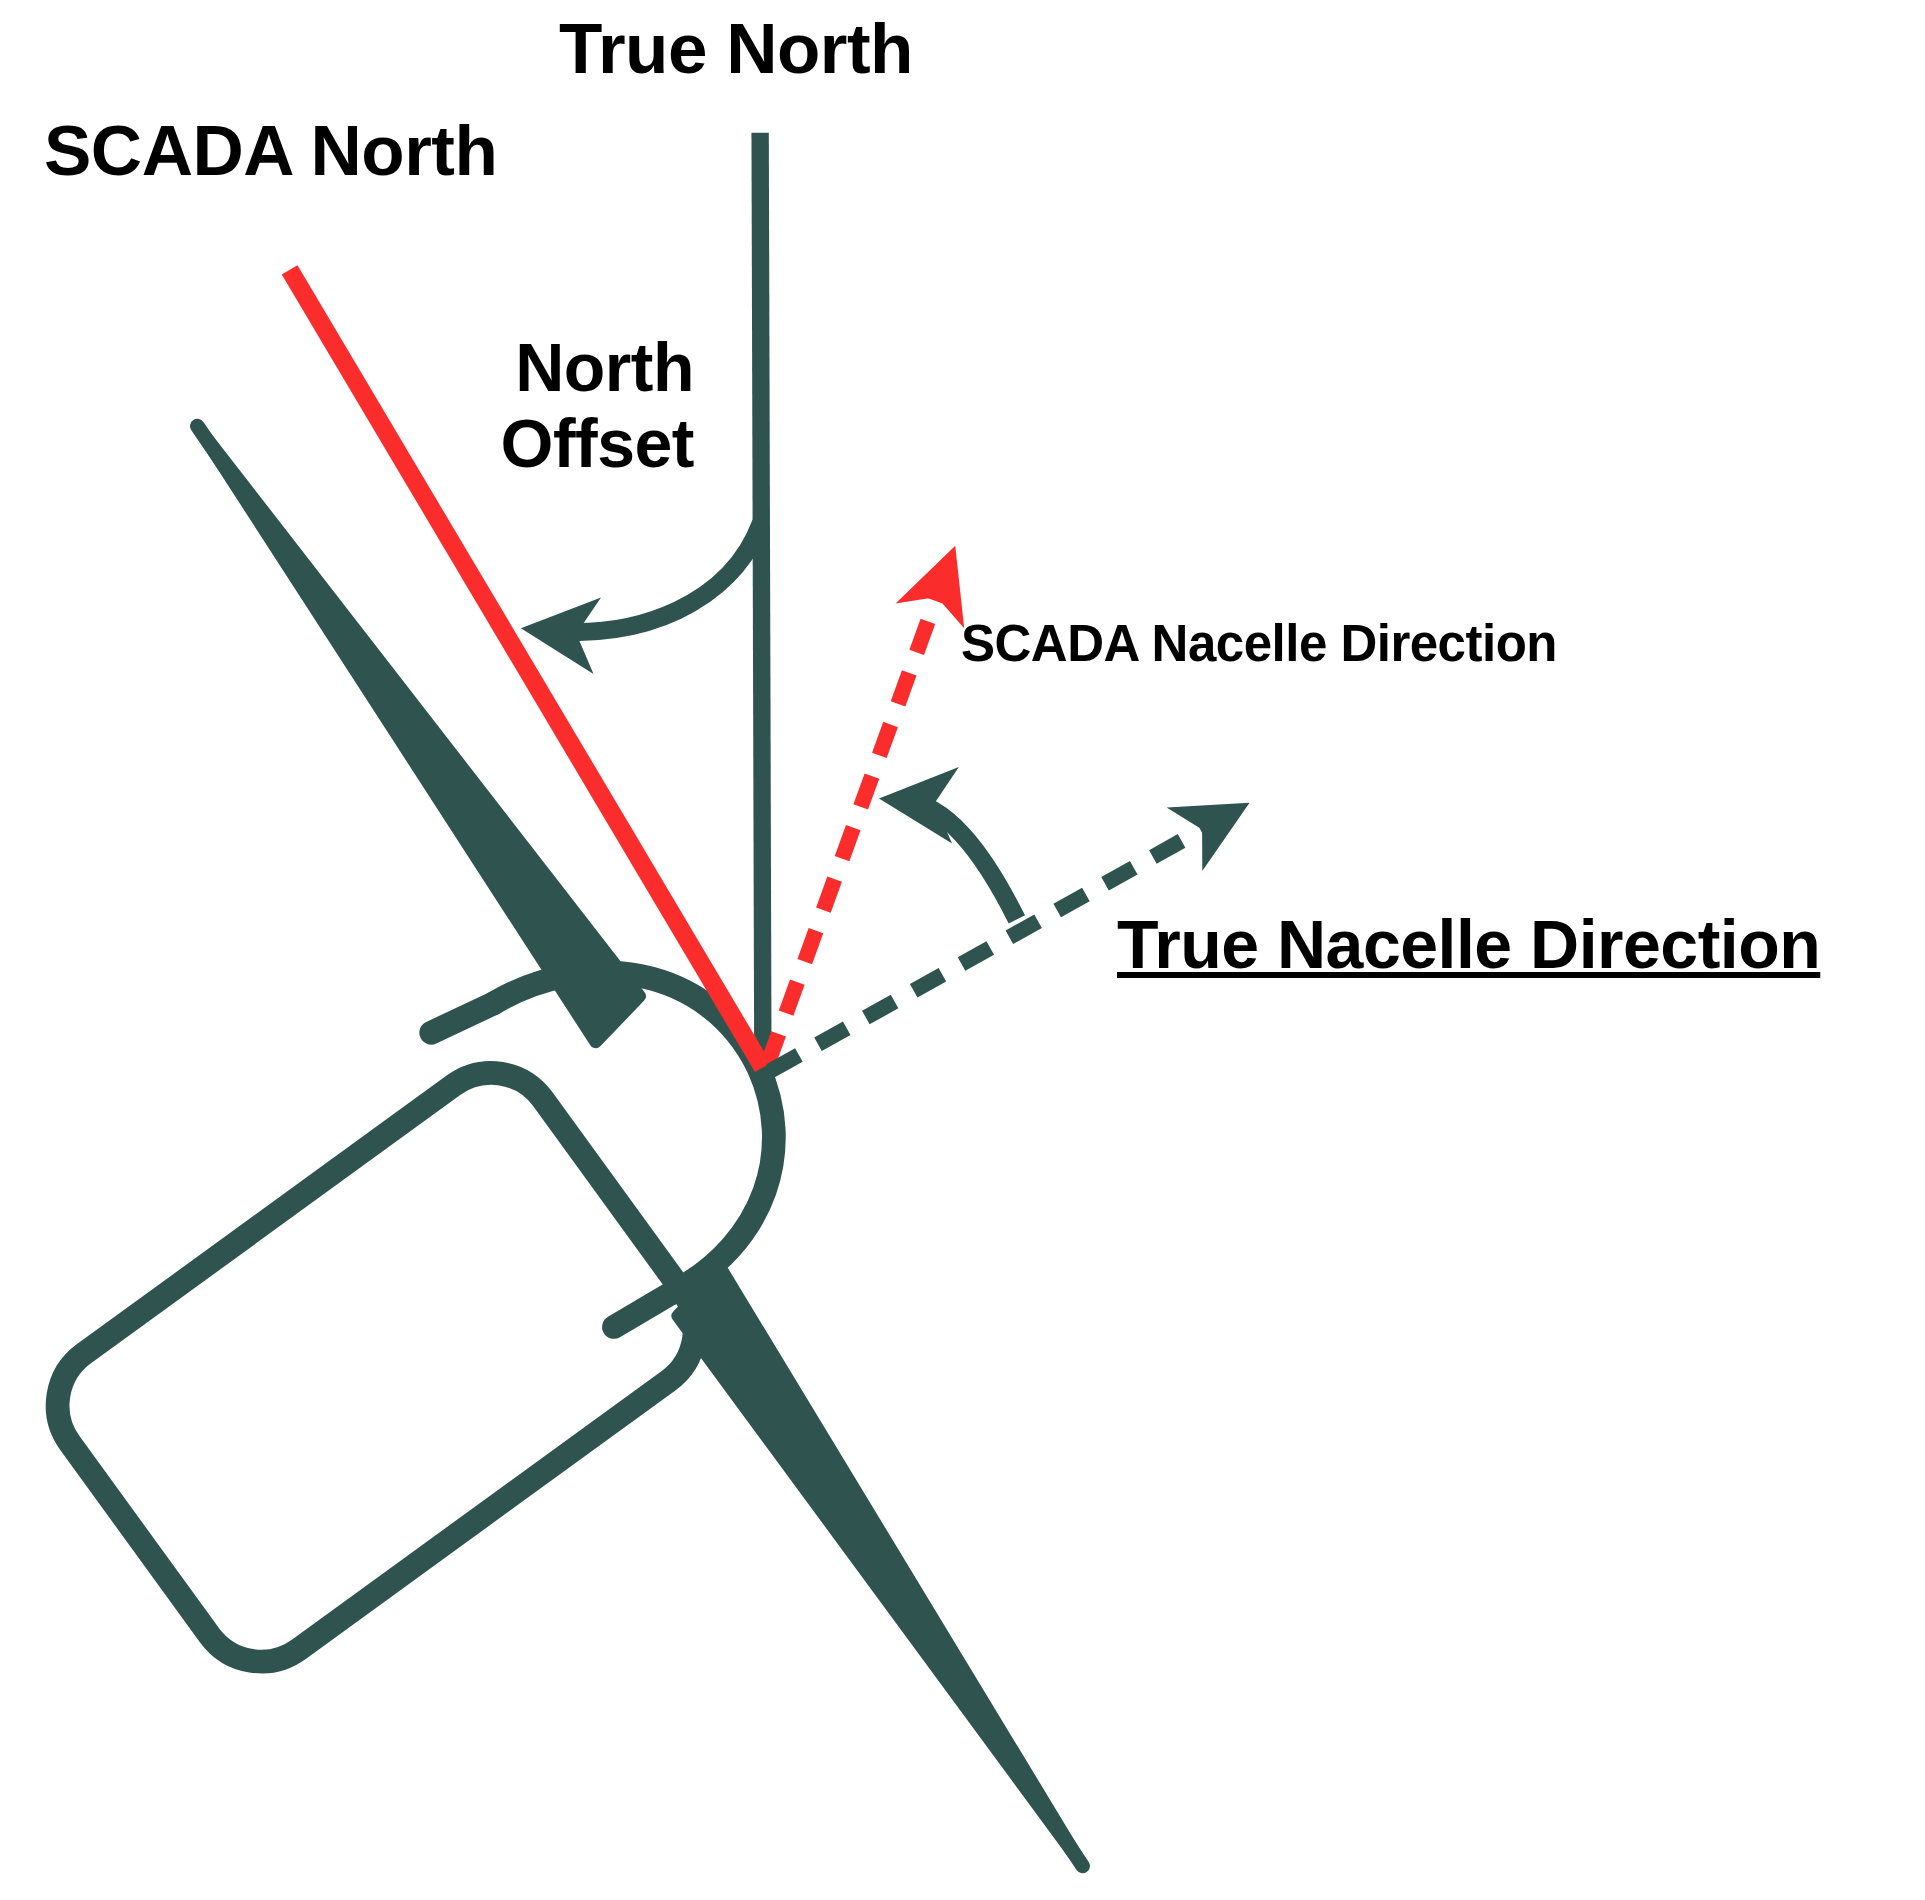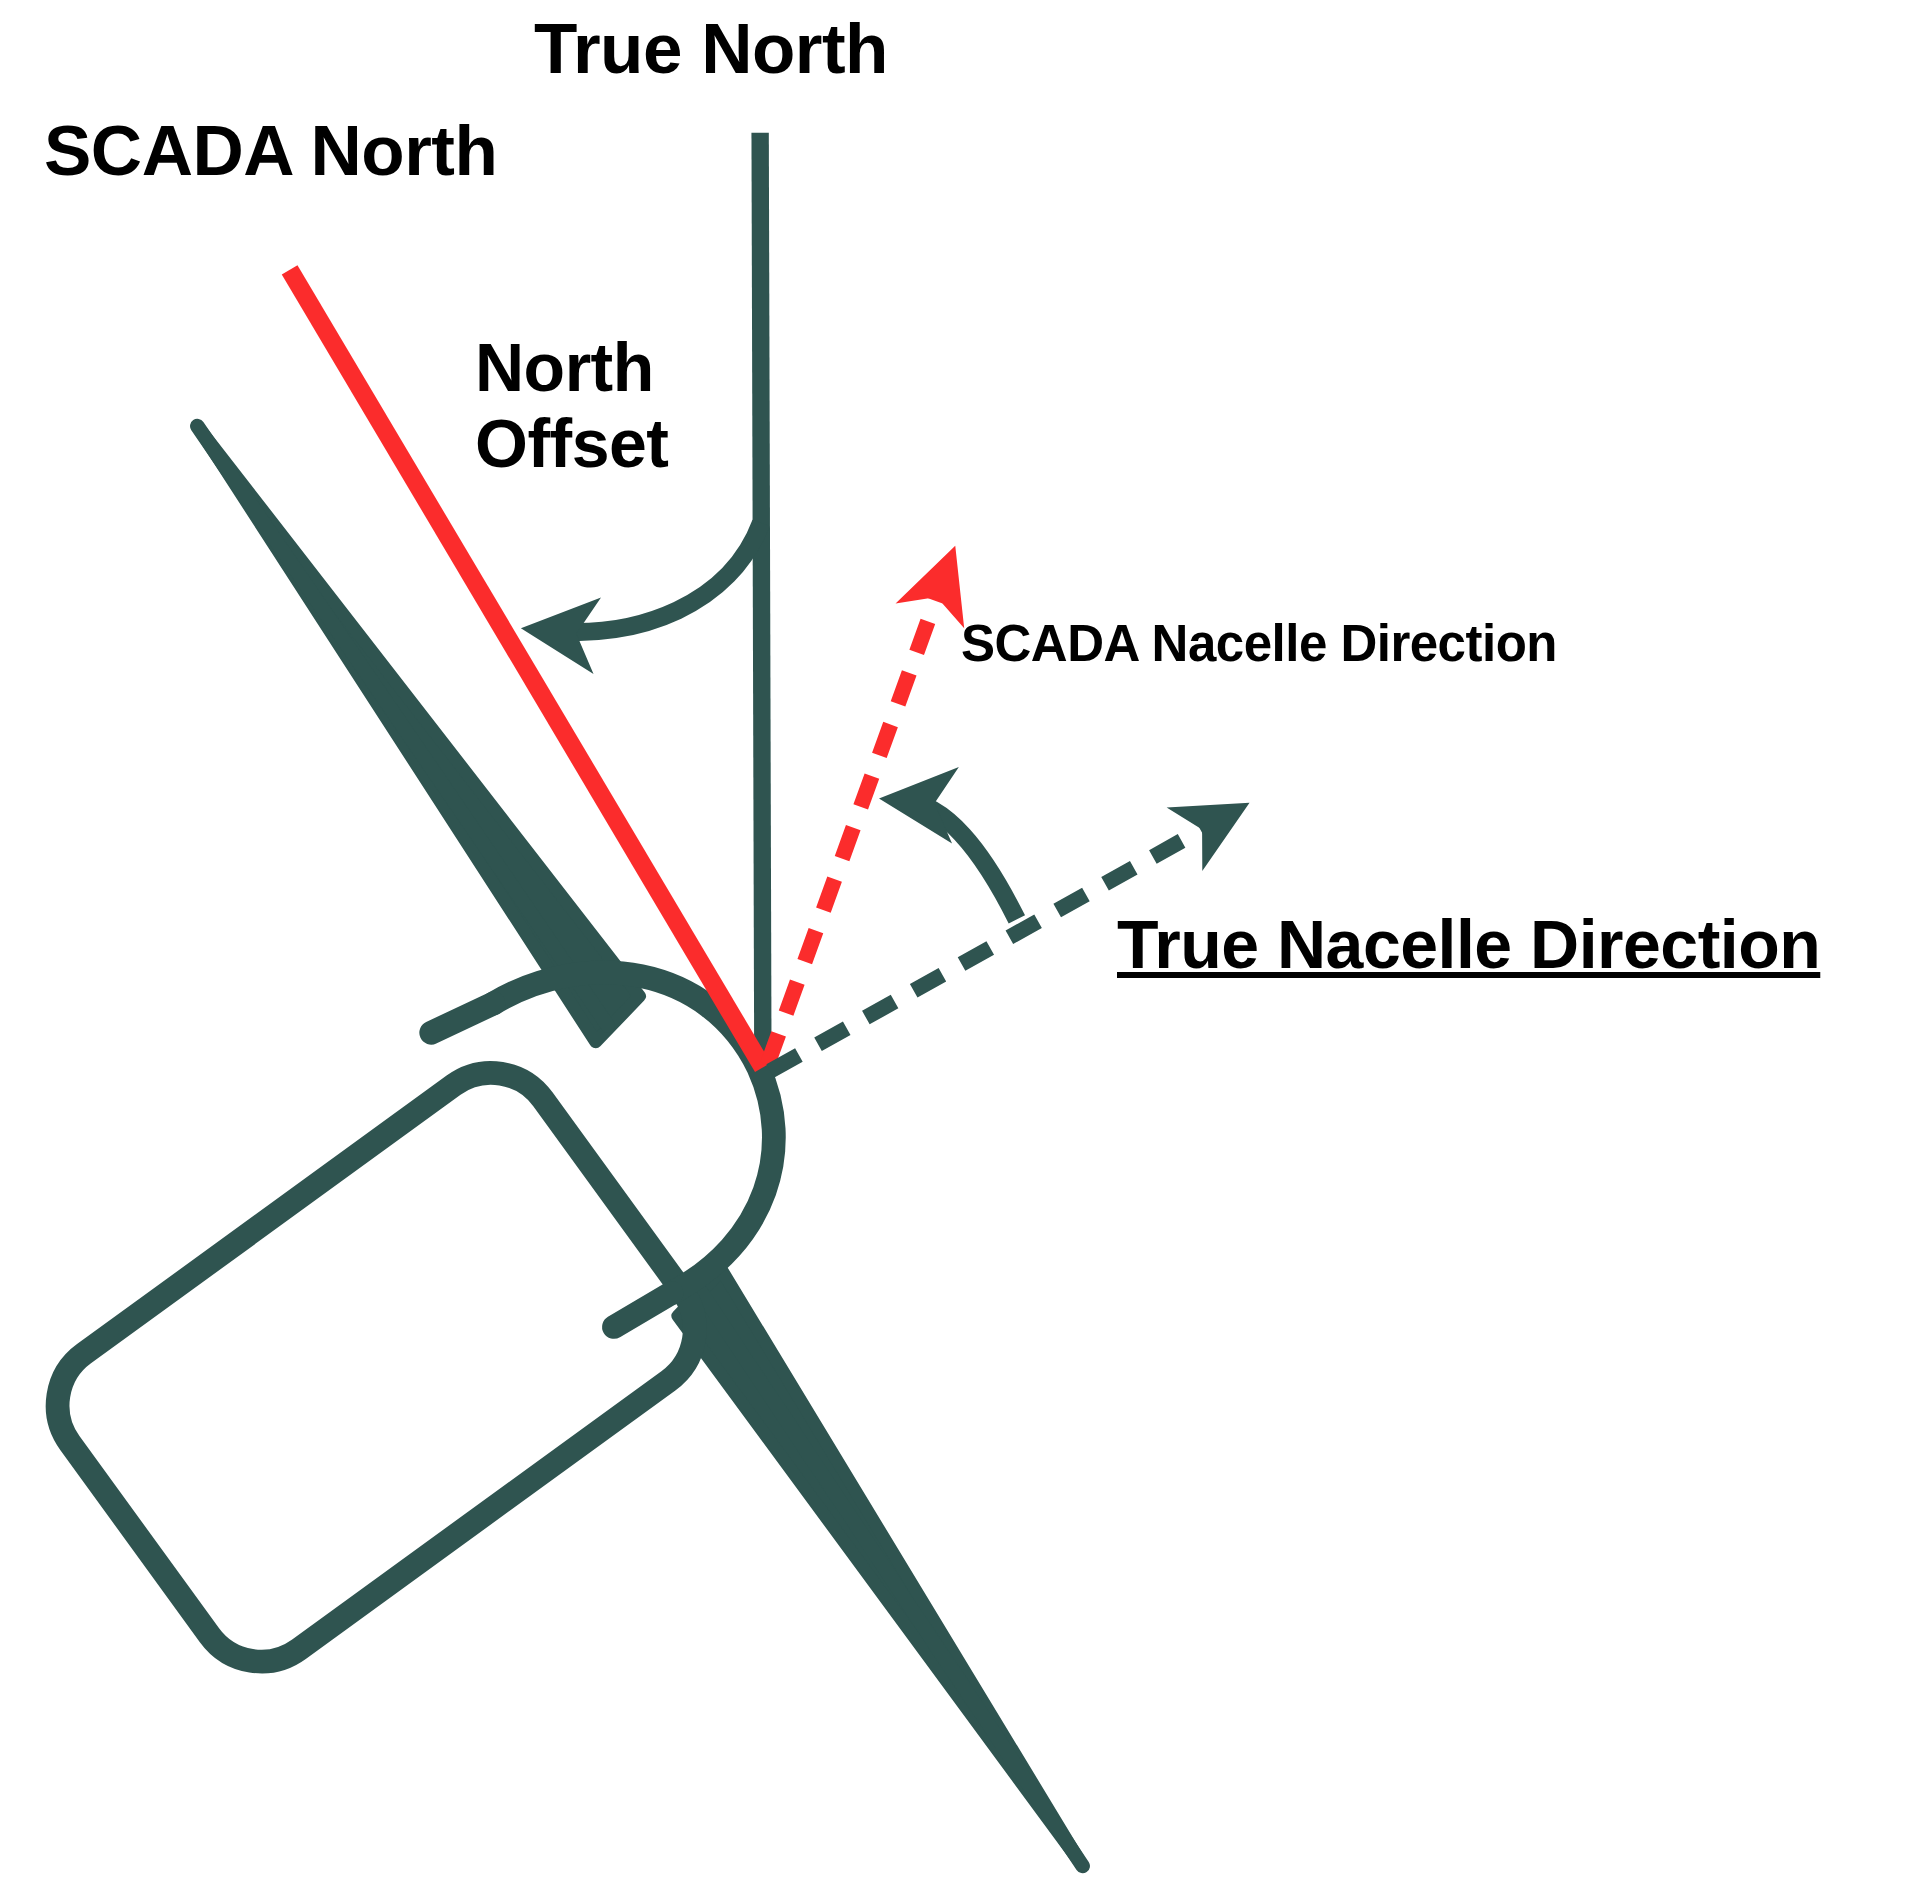--- a/index.html
+++ b/index.html
@@ -31,34 +31,34 @@
   .diagram-label {
     position: absolute;
     color: #000000;
     font-family: "Liberation Sans", sans-serif;
     font-weight: bold;
     white-space: nowrap;
     letter-spacing: -0.5px;
     line-height: 1.12;
   }
   #label-true-north {
-    left: 534px;
+    left: 559px;
     top: 9.1px;
     font-size: 71px;
   }
   #label-scada-north {
     left: 44px;
     top: 111px;
     font-size: 71px;
   }
   #label-north-offset {
     left: 475px;
     top: 329px;
     font-size: 68px;
-    text-align: left;
+    text-align: right;
     width: 219px;
     white-space: normal;
   }
   #label-scada-nacelle {
     left: 961px;
     top: 603px;
     font-size: 51px;
     margin-top: 12px;
   }
   #label-true-nacelle {

